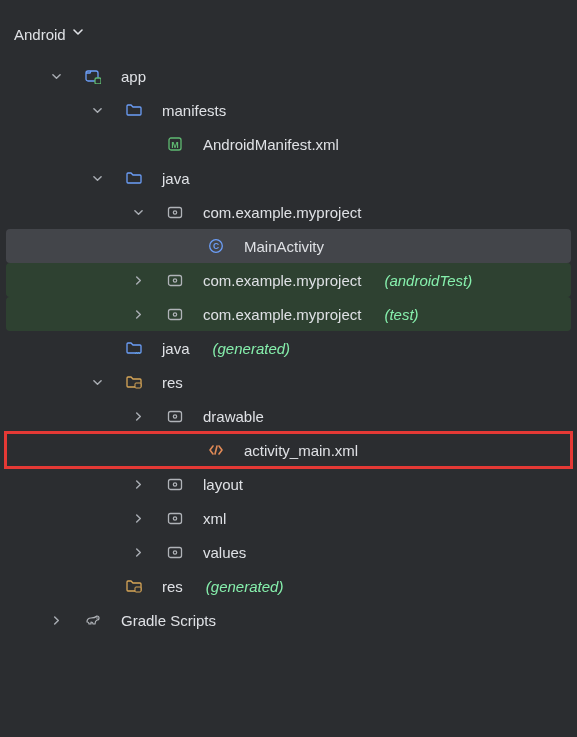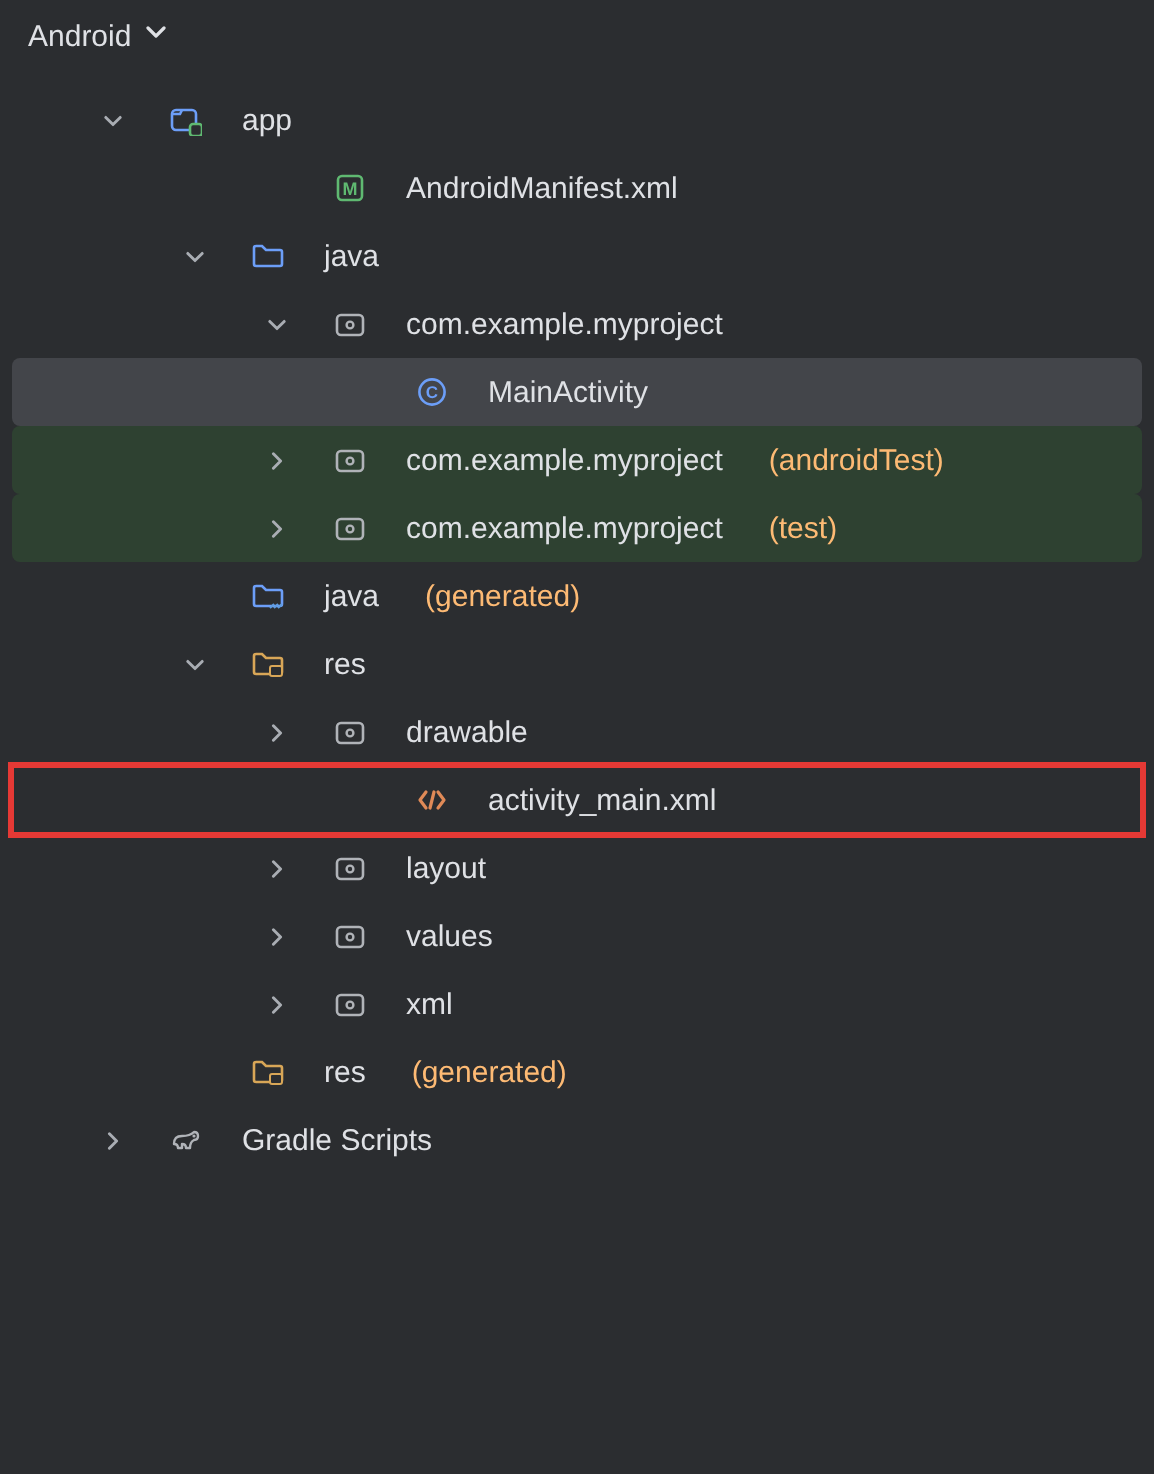--- a/index.html
+++ b/index.html
@@ -13,20 +13,21 @@
       overflow: hidden;
       padding: 0;
     }
     .header {
       padding: 10px 14px 16px 14px;
       display: flex;
       align-items: flex-start;
       gap: 6px;
       color: #dfe1e5;
       font-weight: 500;
+      margin-top: 16px;
     }
     .chevron {
       display: inline-flex;
       width: 12px;
       height: 12px;
       align-items: center;
       justify-content: center;
     }
     .chevron svg { width: 10px; height: 10px; }
     .tree {
@@ -71,22 +72,23 @@
       align-items: center;
       justify-content: center;
       flex-shrink: 0;
     }
     .icon svg { width: 16px; height: 16px; }
     .label {
       color: #dfe1e5;
       white-space: nowrap;
     }
     .label-dim {
-      color: #fdba74;
+      color: #86efac;
       margin-left: 4px;
+      font-style: italic;
     }
     .container {
       padding-bottom: 6px;
     }
   </style>
 </head>
 <body>
 
 <div class="container">
 
@@ -111,20 +113,35 @@
       <span class="icon">
         <svg viewBox="0 0 16 16">
             <rect x="1" y="3" width="12" height="10" rx="2" fill="none" stroke="#6c9ef8" stroke-width="1.3"></rect>
             <path d="M1 5 L5 5 L6 3" stroke="#6c9ef8" stroke-width="1.3" fill="none"></path>
             <rect x="10" y="10" width="6" height="6" rx="1.5" fill="#2b2d30" stroke="#5fb971" stroke-width="1.3"></rect>
           </svg>
       </span>
       <span class="label">app</span>
     </div>
 
+    <div class="row">
+      <span class="indent"></span>
+        <span class="indent"></span>
+      <span class="arrow">
+        <svg viewBox="0 0 10 10">
+            <path d="M1 3 L5 7 L9 3" stroke="#a9adb3" stroke-width="1.6" fill="none" stroke-linecap="round" stroke-linejoin="round"></path>
+          </svg>
+      </span>
+      <span class="icon">
+        <svg viewBox="0 0 16 16">
+            <path d="M1 4 Q1 3 2 3 L5 3 L7 5 L14 5 Q15 5 15 6 L15 12 Q15 13 14 13 L2 13 Q1 13 1 12 Z" fill="none" stroke="#6c9ef8" stroke-width="1.3"></path>
+          </svg>
+      </span>
+      <span class="label">manifests</span>
+    </div>
 
     <div class="row">
       <span class="indent"></span>
         <span class="indent"></span>
         <span class="indent"></span>
       <span class="arrow none"></span>
       <span class="icon">
         <svg viewBox="0 0 16 16">
             <rect x="2" y="2" width="12" height="12" rx="2" fill="none" stroke="#5fb971" stroke-width="1.3"></rect>
             <text x="8" y="11.5" text-anchor="middle" font-size="9" fill="#5fb971" font-family="sans-serif" font-weight="600">M</text>
@@ -312,39 +329,39 @@
         <svg viewBox="0 0 10 10">
             <path d="M3 1 L7 5 L3 9" stroke="#a9adb3" stroke-width="1.6" fill="none" stroke-linecap="round" stroke-linejoin="round"></path>
           </svg>
       </span>
       <span class="icon">
         <svg viewBox="0 0 16 16">
             <rect x="1.5" y="3.5" width="13" height="10" rx="2" fill="none" stroke="#b0b3b8" stroke-width="1.3"></rect>
             <circle cx="8" cy="8.5" r="1.7" fill="none" stroke="#b0b3b8" stroke-width="1.2"></circle>
           </svg>
       </span>
+      <span class="label">xml</span>
+    </div>
+
+    <div class="row">
+      <span class="indent"></span>
+        <span class="indent"></span>
+        <span class="indent"></span>
+      <span class="arrow">
+        <svg viewBox="0 0 10 10">
+            <path d="M3 1 L7 5 L3 9" stroke="#a9adb3" stroke-width="1.6" fill="none" stroke-linecap="round" stroke-linejoin="round"></path>
+          </svg>
+      </span>
+      <span class="icon">
+        <svg viewBox="0 0 16 16">
+            <rect x="1.5" y="3.5" width="13" height="10" rx="2" fill="none" stroke="#b0b3b8" stroke-width="1.3"></rect>
+            <circle cx="8" cy="8.5" r="1.7" fill="none" stroke="#b0b3b8" stroke-width="1.2"></circle>
+          </svg>
+      </span>
       <span class="label">values</span>
-    </div>
-
-    <div class="row">
-      <span class="indent"></span>
-        <span class="indent"></span>
-        <span class="indent"></span>
-      <span class="arrow">
-        <svg viewBox="0 0 10 10">
-            <path d="M3 1 L7 5 L3 9" stroke="#a9adb3" stroke-width="1.6" fill="none" stroke-linecap="round" stroke-linejoin="round"></path>
-          </svg>
-      </span>
-      <span class="icon">
-        <svg viewBox="0 0 16 16">
-            <rect x="1.5" y="3.5" width="13" height="10" rx="2" fill="none" stroke="#b0b3b8" stroke-width="1.3"></rect>
-            <circle cx="8" cy="8.5" r="1.7" fill="none" stroke="#b0b3b8" stroke-width="1.2"></circle>
-          </svg>
-      </span>
-      <span class="label">xml</span>
     </div>
 
     <div class="row">
       <span class="indent"></span>
         <span class="indent"></span>
       <span class="arrow none"></span>
       <span class="icon">
         <svg viewBox="0 0 16 16">
             <path d="M1 4 Q1 3 2 3 L5 3 L7 5 L14 5 Q15 5 15 6 L15 12 Q15 13 14 13 L2 13 Q1 13 1 12 Z" fill="none" stroke="#d8a657" stroke-width="1.3"></path>
             <rect x="9" y="9" width="6" height="5" rx="1" fill="#2b2d30" stroke="#d8a657" stroke-width="1"></rect>

